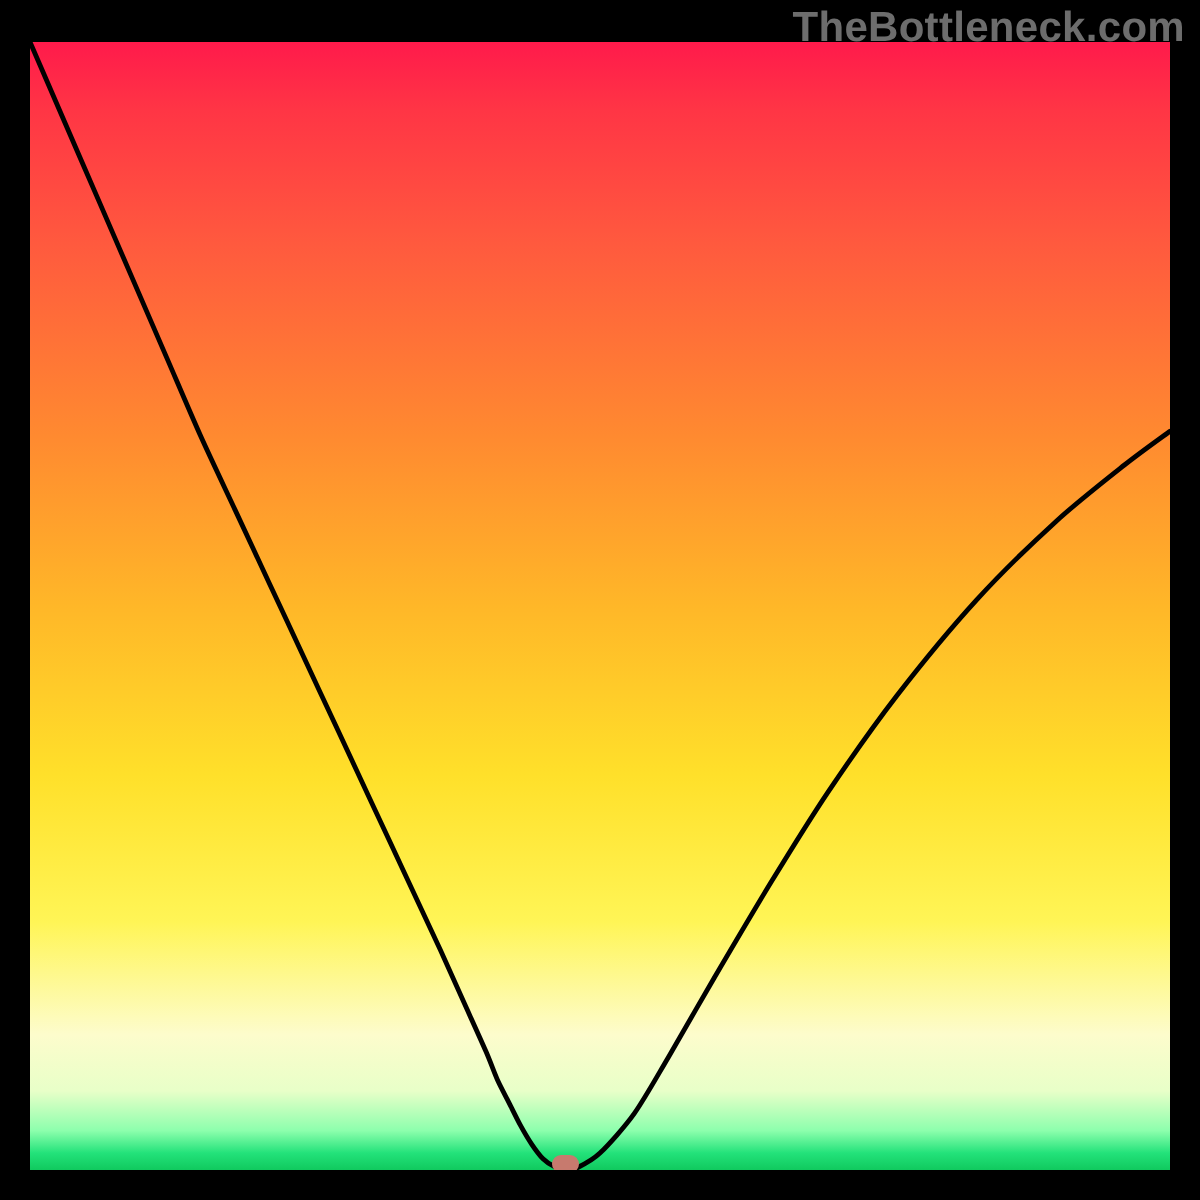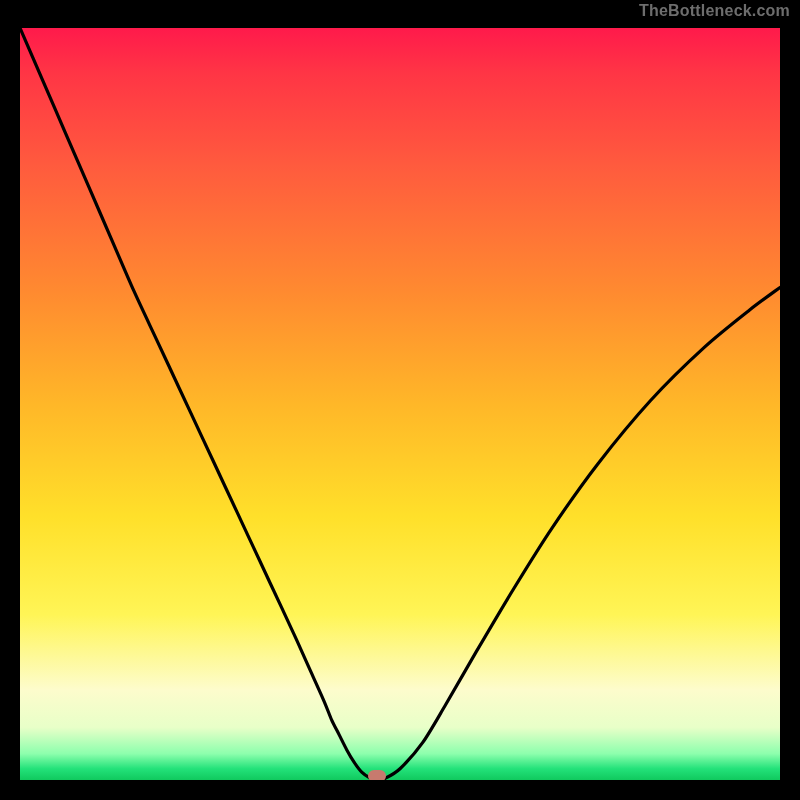--- a/index.html
+++ b/index.html
@@ -8,21 +8,21 @@
     position: relative;
     width: 800px;
     height: 800px;
     background: #000;
   }
   .watermark {
     position: absolute;
     top: 2px;
     right: 10px;
     font-family: Arial, Helvetica, sans-serif;
-    font-size: 16px;
+    font-size: 28px;
     font-weight: 600;
     color: #6d6d6d;
     letter-spacing: 0.2px;
     z-index: 10;
   }
   .plot-area {
     position: absolute;
     left: 20px;
     top: 28px;
     width: 760px;

